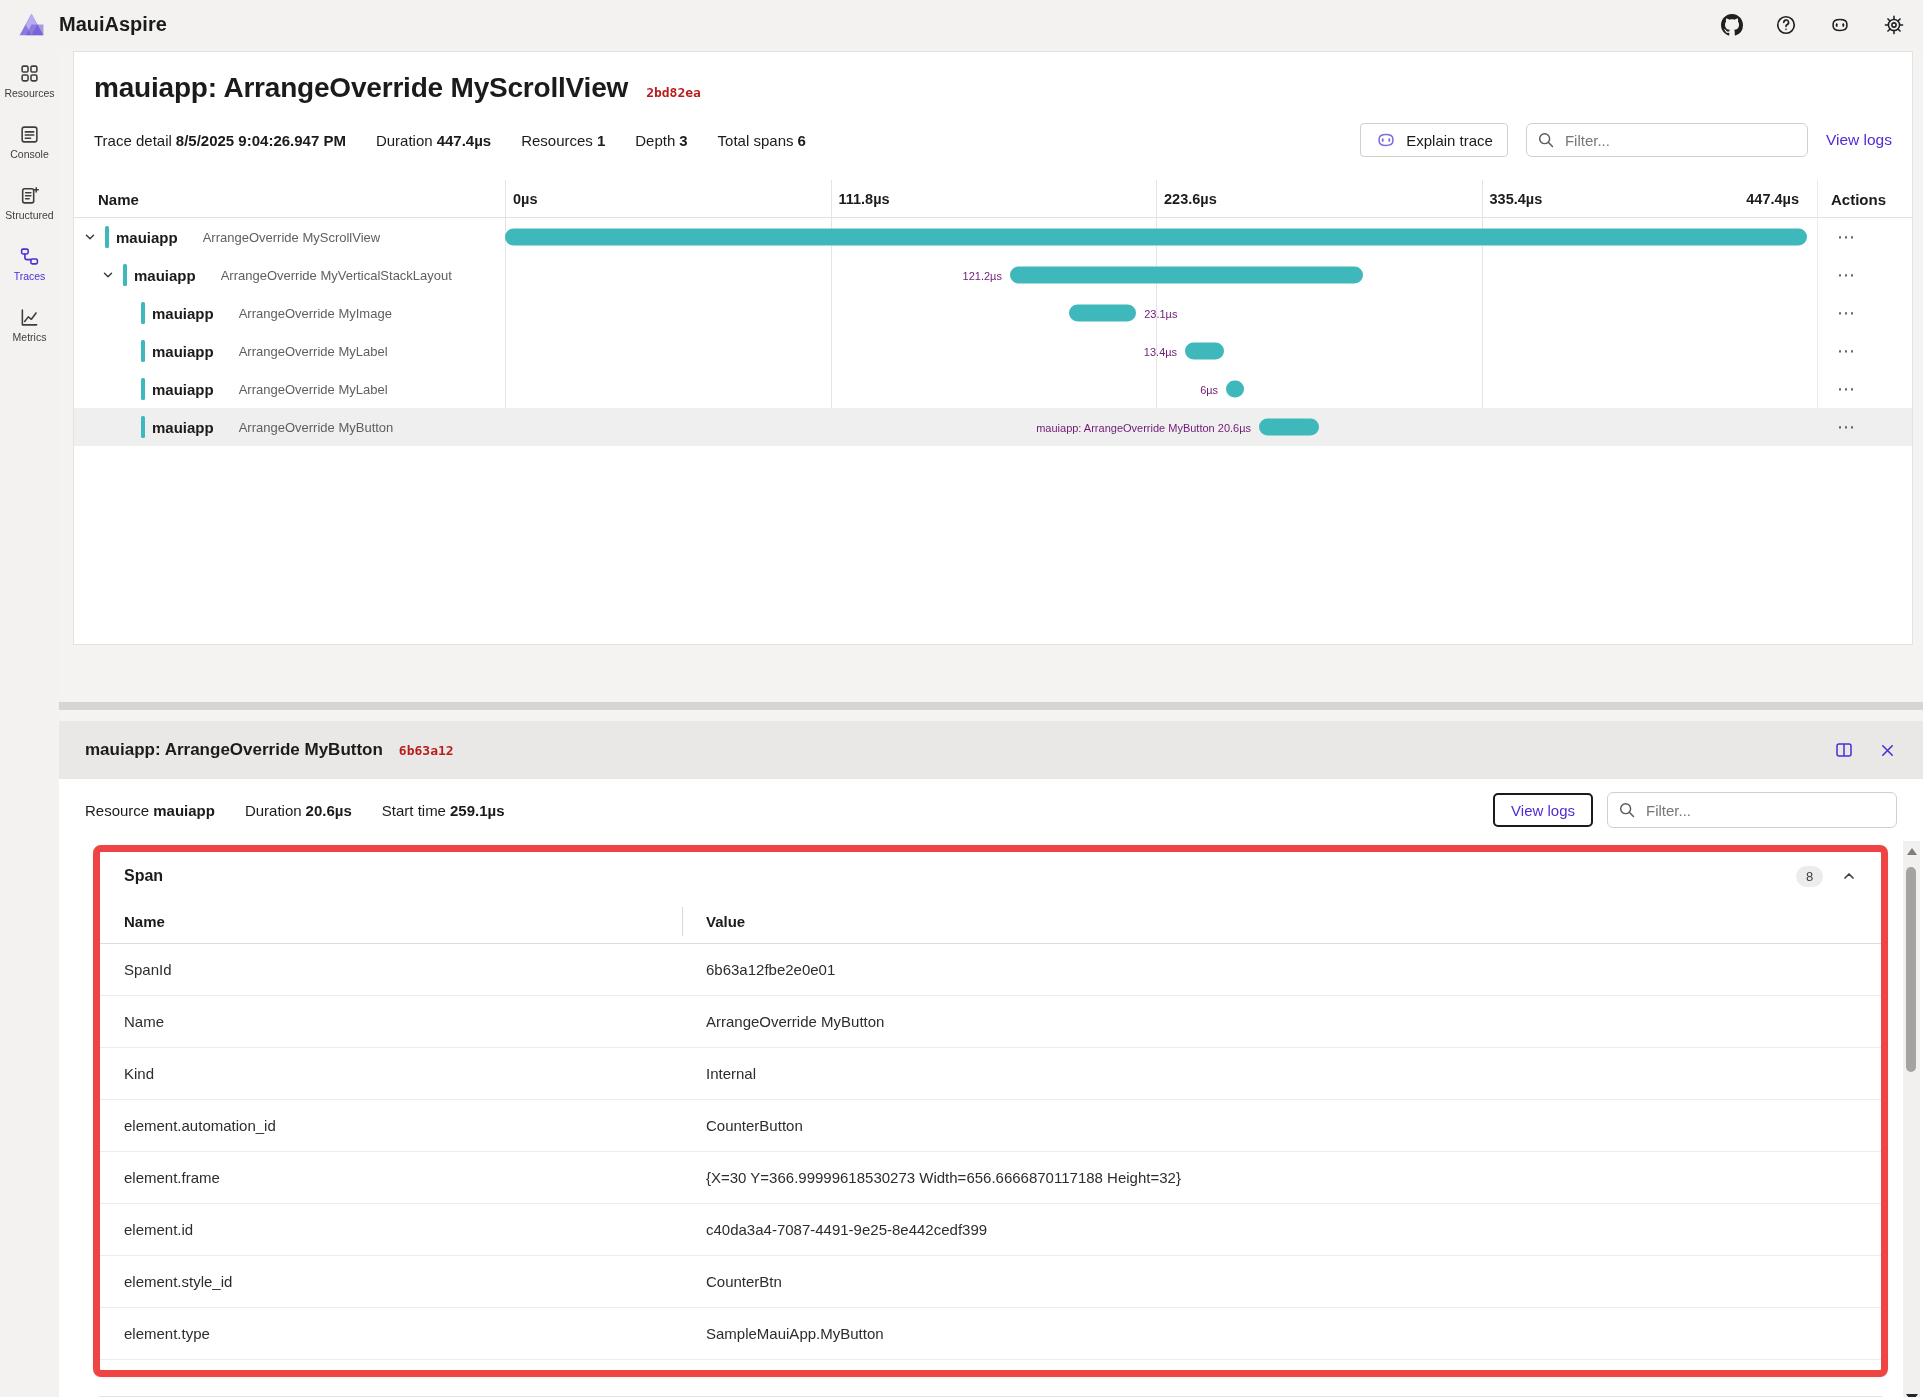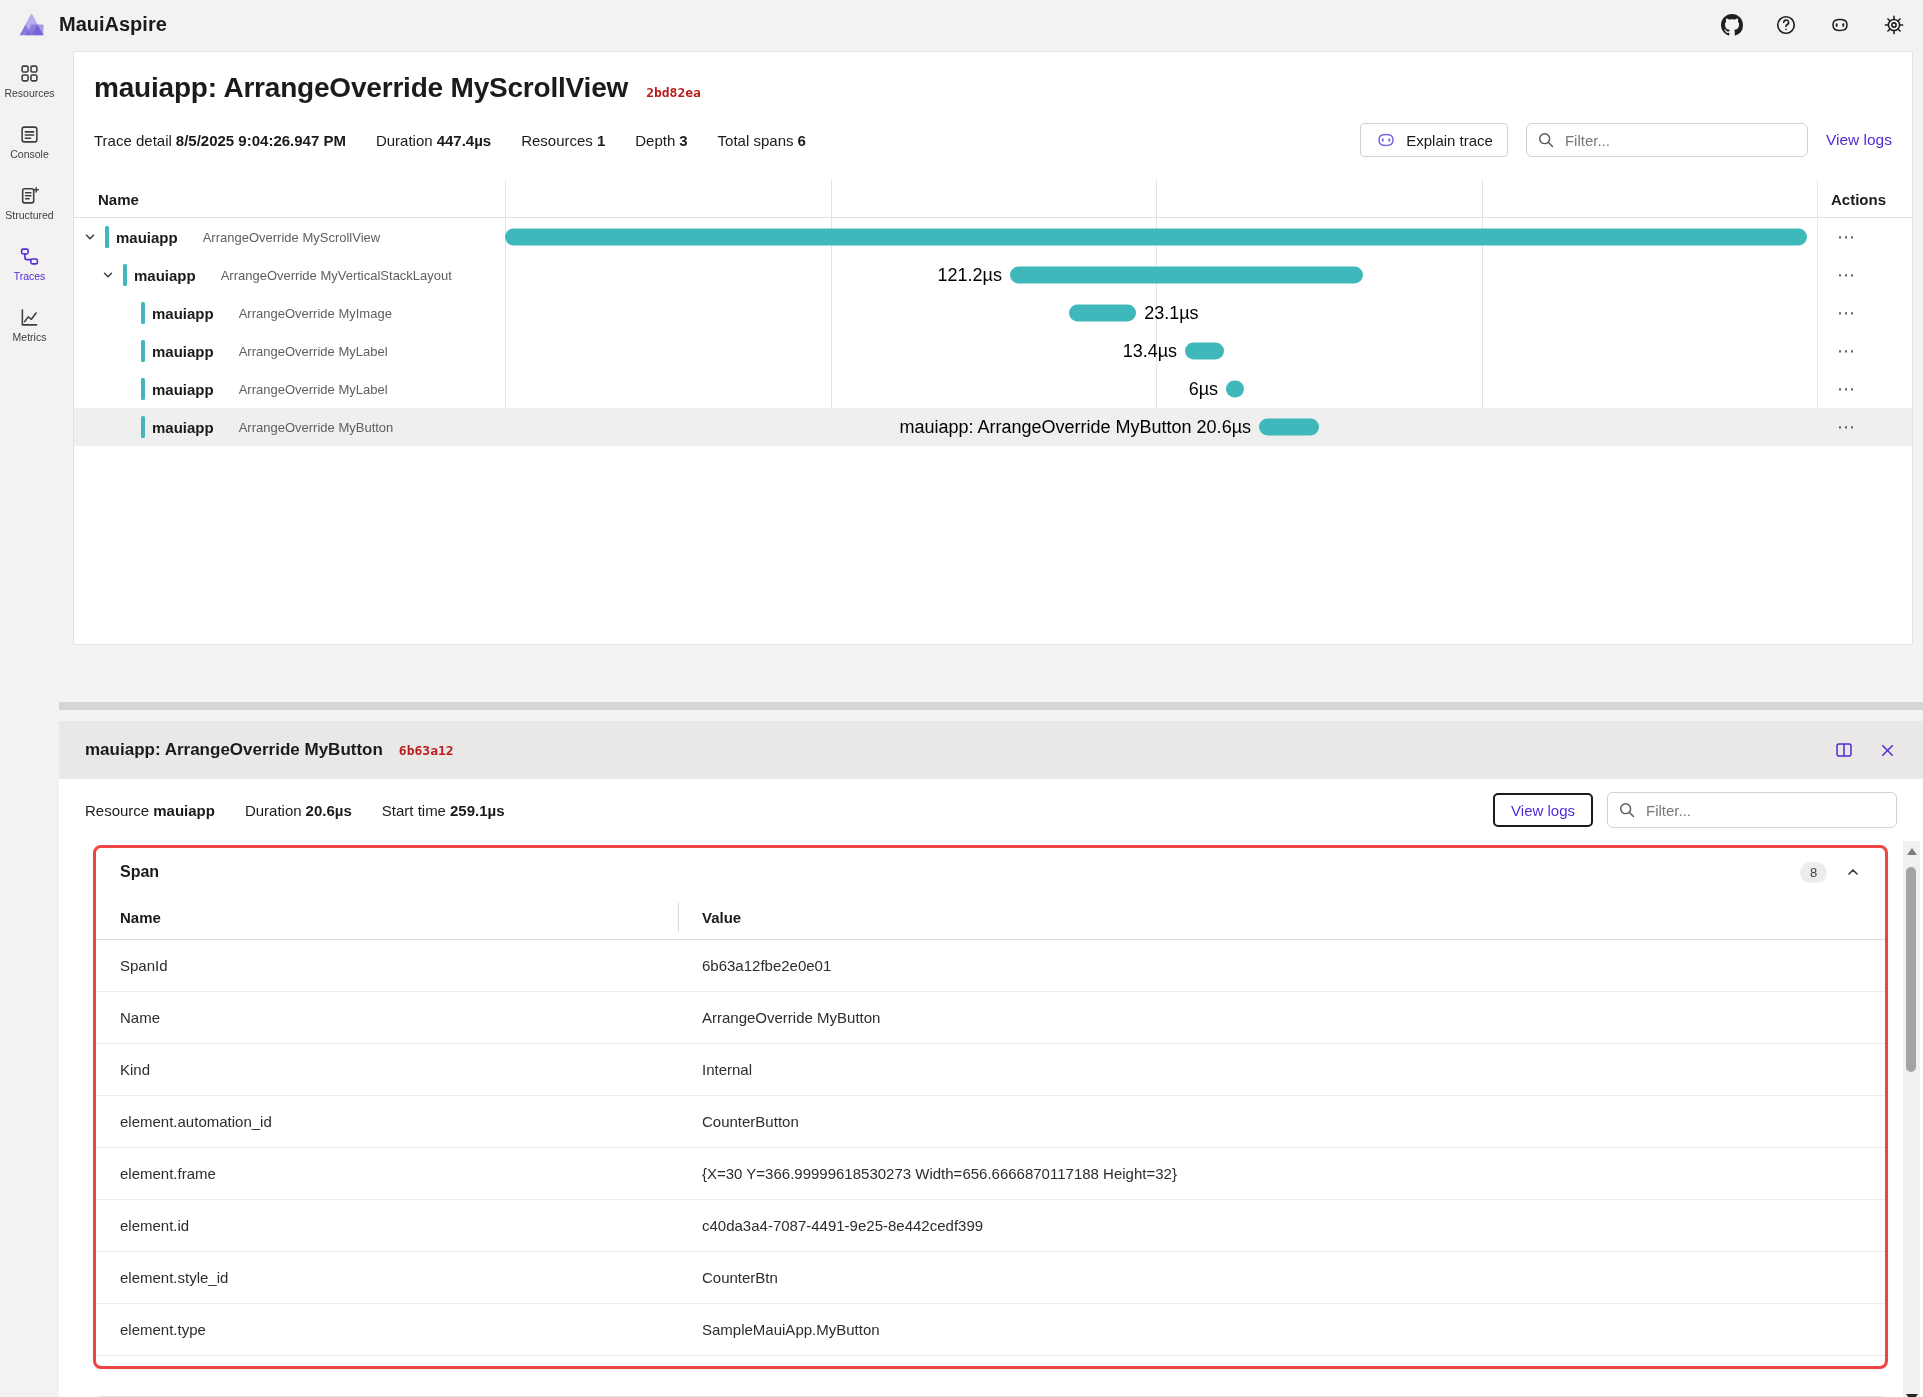--- a/index.html
+++ b/index.html
@@ -65,21 +65,21 @@
            align-items:center;gap:7px;overflow:hidden;}
   .wf-name.d0{padding-left:8px;}.wf-name.d1{padding-left:26px;}.wf-name.d2{padding-left:44px;}
   .chev,.chev-sp{width:16px;height:16px;flex:0 0 16px;}
   .chev{color:#3b3b3b;display:inline-flex;align-items:center;justify-content:center;}
   .marker{width:4px;height:22px;border-radius:1.5px;background:#3EB8BA;flex:0 0 4px;}
   .res{font-size:15px;font-weight:600;}
   .op{font-size:13px;color:#5f5f5f;margin-left:18px;white-space:nowrap;}
   .wf-tl{position:absolute;left:431px;top:0;width:1302px;height:100%;}
   .bar{position:absolute;top:50%;transform:translateY(-50%);height:17px;border-radius:9px;
        background:#3EB8BA;}
-  .bar-lbl{position:absolute;top:50%;transform:translateY(-50%);font-size:18px;color:#000000;
+  .bar-lbl{position:absolute;top:50%;transform:translateY(-50%);font-size:11px;color:#701a75;
            white-space:nowrap;}
   .bar-lbl.lft{right:calc(100% + 8px);}
   .bar-lbl.rgt{left:calc(100% + 8px);}
   .wf-act{position:absolute;left:1743px;top:0;height:100%;display:flex;align-items:center;
           padding-left:14px;}
   .dots{background:none;border:0;color:#5e5e5e;font-size:18px;letter-spacing:2px;cursor:pointer;
         padding:2px 6px;font-family:inherit;line-height:10px;}
 
   
   .panel-divider{position:absolute;left:59px;top:702px;width:1864px;height:8px;background:#d7d5d3;
@@ -89,21 +89,21 @@
   .d-title{font-size:17px;font-weight:700;}
   .details-header .hash{margin-left:16px;}
   .d-icons{margin-left:auto;display:flex;gap:24px;}
   .d-icons button{background:none;border:0;padding:0;color:#512BD4;cursor:pointer;display:flex;}
   .details-toolbar{height:62px;display:flex;align-items:center;padding:0 26px;gap:20px;}
   .details-toolbar .toolbar-right{gap:14px;}
   .viewlogs-btn{height:34px;padding:0 16px;border:2px solid #1a1a1a;border-radius:5px;
                 background:#fff;color:#512BD4;font-size:15px;font-family:inherit;cursor:pointer;}
   .details-toolbar .filter-box{width:290px;height:36px;}
 
-  .span-card{margin:4px 0 0 34px;width:1795px;background:#fff;border:3px solid #ef4444;
+  .span-card{margin:4px 0 0 34px;width:1795px;background:#fff;border:7px solid #ef4444;
              border-radius:8px;box-shadow:0 1px 3px rgba(0,0,0,0.06);padding-bottom:10px;}
   .span-card-header{height:48px;display:flex;align-items:center;padding:0 24px;}
   .sc-title{font-size:16px;font-weight:700;}
   .badge{margin-left:auto;min-width:27px;height:21px;border-radius:11px;background:#ececec;
          color:#3f3f3f;font-size:13px;display:inline-flex;align-items:center;justify-content:center;
          padding:0 7px;}
   .collapse-btn{background:none;border:0;margin-left:18px;color:#3f3f3f;cursor:pointer;padding:0;
                 display:flex;}
   .attr-table{width:100%;border-collapse:collapse;font-size:15px;color:#2d2d2d;}
   .attr-table th{position:relative;text-align:left;font-weight:700;color:#1b1b1b;
@@ -264,20 +264,27 @@
             </span>
           <input placeholder="Filter..." style="">
         </label>
         <a class="link" href="#">View logs</a>
       </div>
     </div>
 
     <div class="waterfall">
       <div class="wf-header">
         <span class="wf-name-h">Name</span>
+        <div class="wf-ticks">
+            <span class="tick" style="left: calc(0% + 8px);">0µs</span>
+            <span class="tick" style="left: calc(25% + 8px);">111.8µs</span>
+            <span class="tick" style="left: calc(50% + 8px);">223.6µs</span>
+            <span class="tick" style="left: calc(75% + 8px);">335.4µs</span>
+            <span class="tick" style="right: 8px;">447.4µs</span>
+          </div>
         <span class="wf-actions-h">Actions</span>
       </div>
       <div id="wf-grid">
           <div class="gl" style="left: 431px;"></div>
           <div class="gl" style="left: 756.5px;"></div>
           <div class="gl" style="left: 1082px;"></div>
           <div class="gl" style="left: 1407.5px;"></div>
           <div class="gl act" style="left: 1743px;"></div>
         </div>
       <div class="wf-rows">

